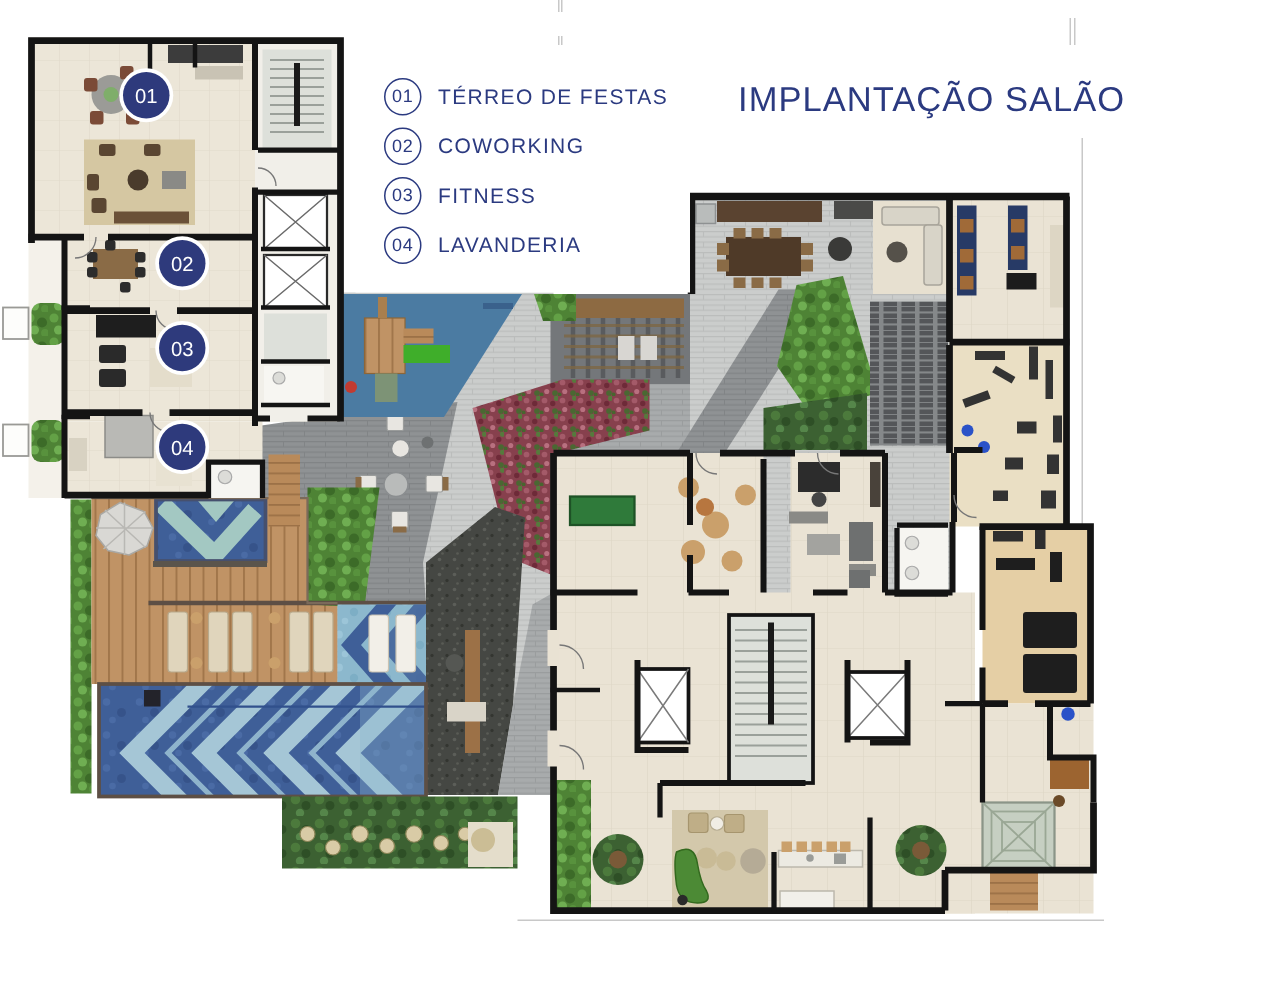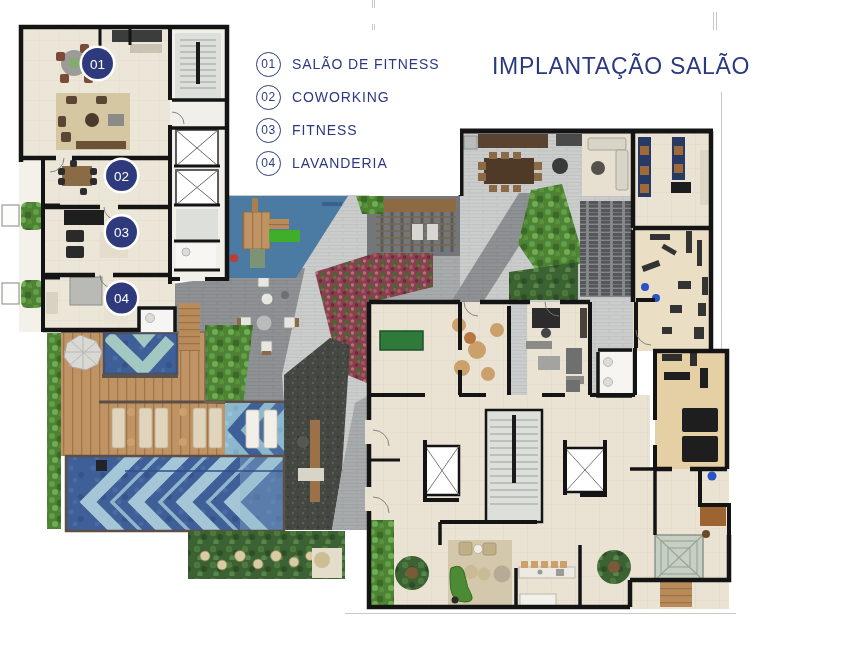--- a/index.html
+++ b/index.html
@@ -577,21 +577,21 @@
   <text x="121.5" y="180.5">02</text>
   <text x="121.5" y="237">03</text>
   <text x="121.5" y="303">04</text>
  </g>
 </g>
 </svg>
 
 <div class="leg">
  <div class="lrow" style="top:22px">
         <span class="lc">01</span>
-        <span class="lt">SALÃO DE FITNESS</span>
+        <span class="lt">TÉRREO DE FESTAS</span>
       </div>
  <div class="lrow" style="top:55px">
         <span class="lc">02</span>
         <span class="lt">COWORKING</span>
       </div>
  <div class="lrow" style="top:88px">
         <span class="lc">03</span>
         <span class="lt">FITNESS</span>
       </div>
  <div class="lrow" style="top:121px">

